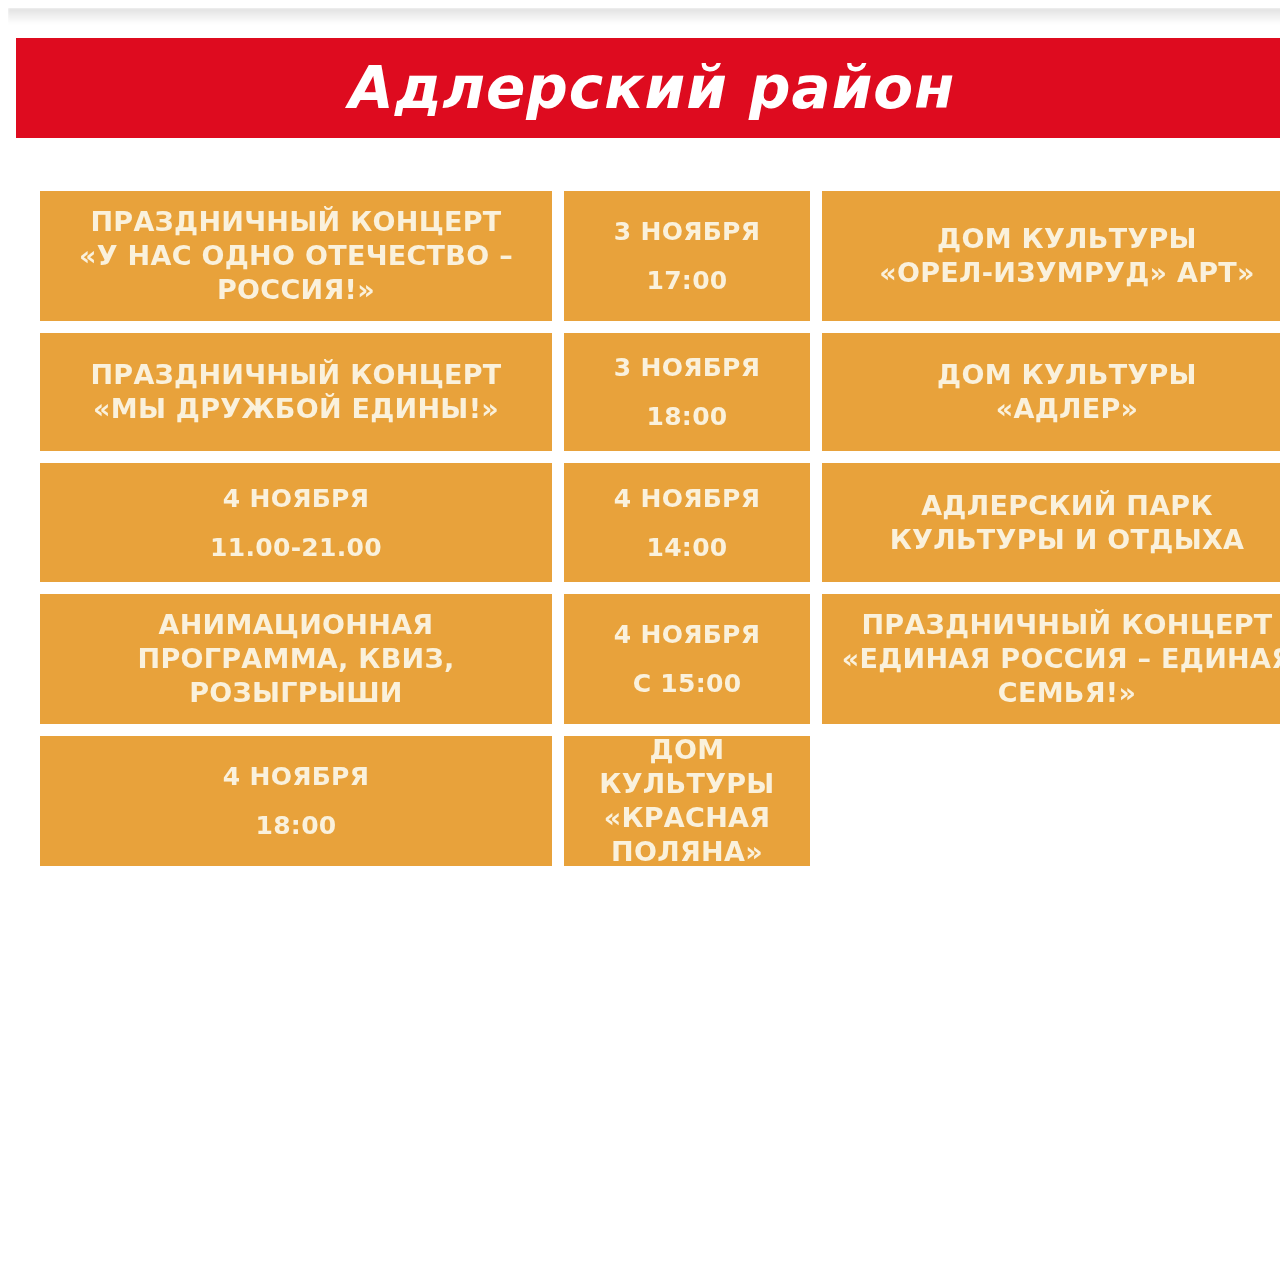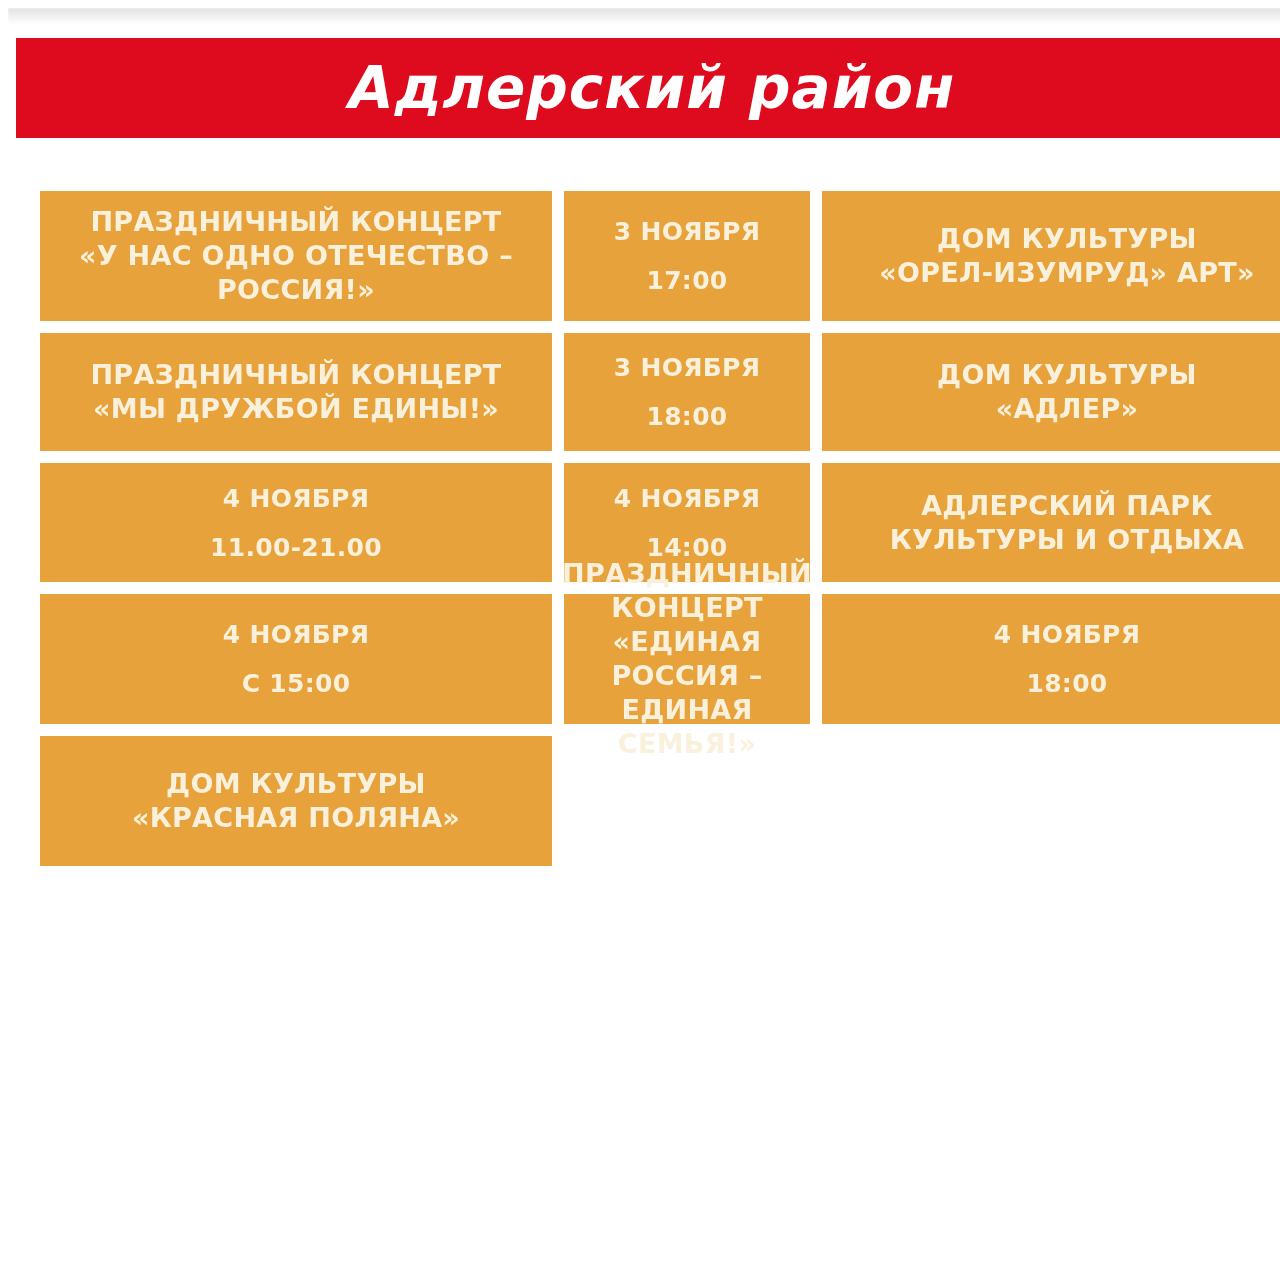--- a/index.html
+++ b/index.html
@@ -101,20 +101,23 @@
       <span class="time">11.00-21.00</span>
     </div>
 
     <div class="cell when">
       <span class="date">4 НОЯБРЯ</span>
       <span class="time">14:00</span>
     </div>
     <div class="cell venue">АДЛЕРСКИЙ ПАРК
 КУЛЬТУРЫ И ОТДЫХА</div>
 
+    <div class="cell event">АНИМАЦИОННАЯ
+ПРОГРАММА, КВИЗ,
+РОЗЫГРЫШИ</div>
     <div class="cell when">
       <span class="date">4 НОЯБРЯ</span>
       <span class="time">С 15:00</span>
     </div>
 
     <div class="cell event">ПРАЗДНИЧНЫЙ КОНЦЕРТ
 «ЕДИНАЯ РОССИЯ – ЕДИНАЯ
 СЕМЬЯ!»</div>
     <div class="cell when">
       <span class="date">4 НОЯБРЯ</span>

